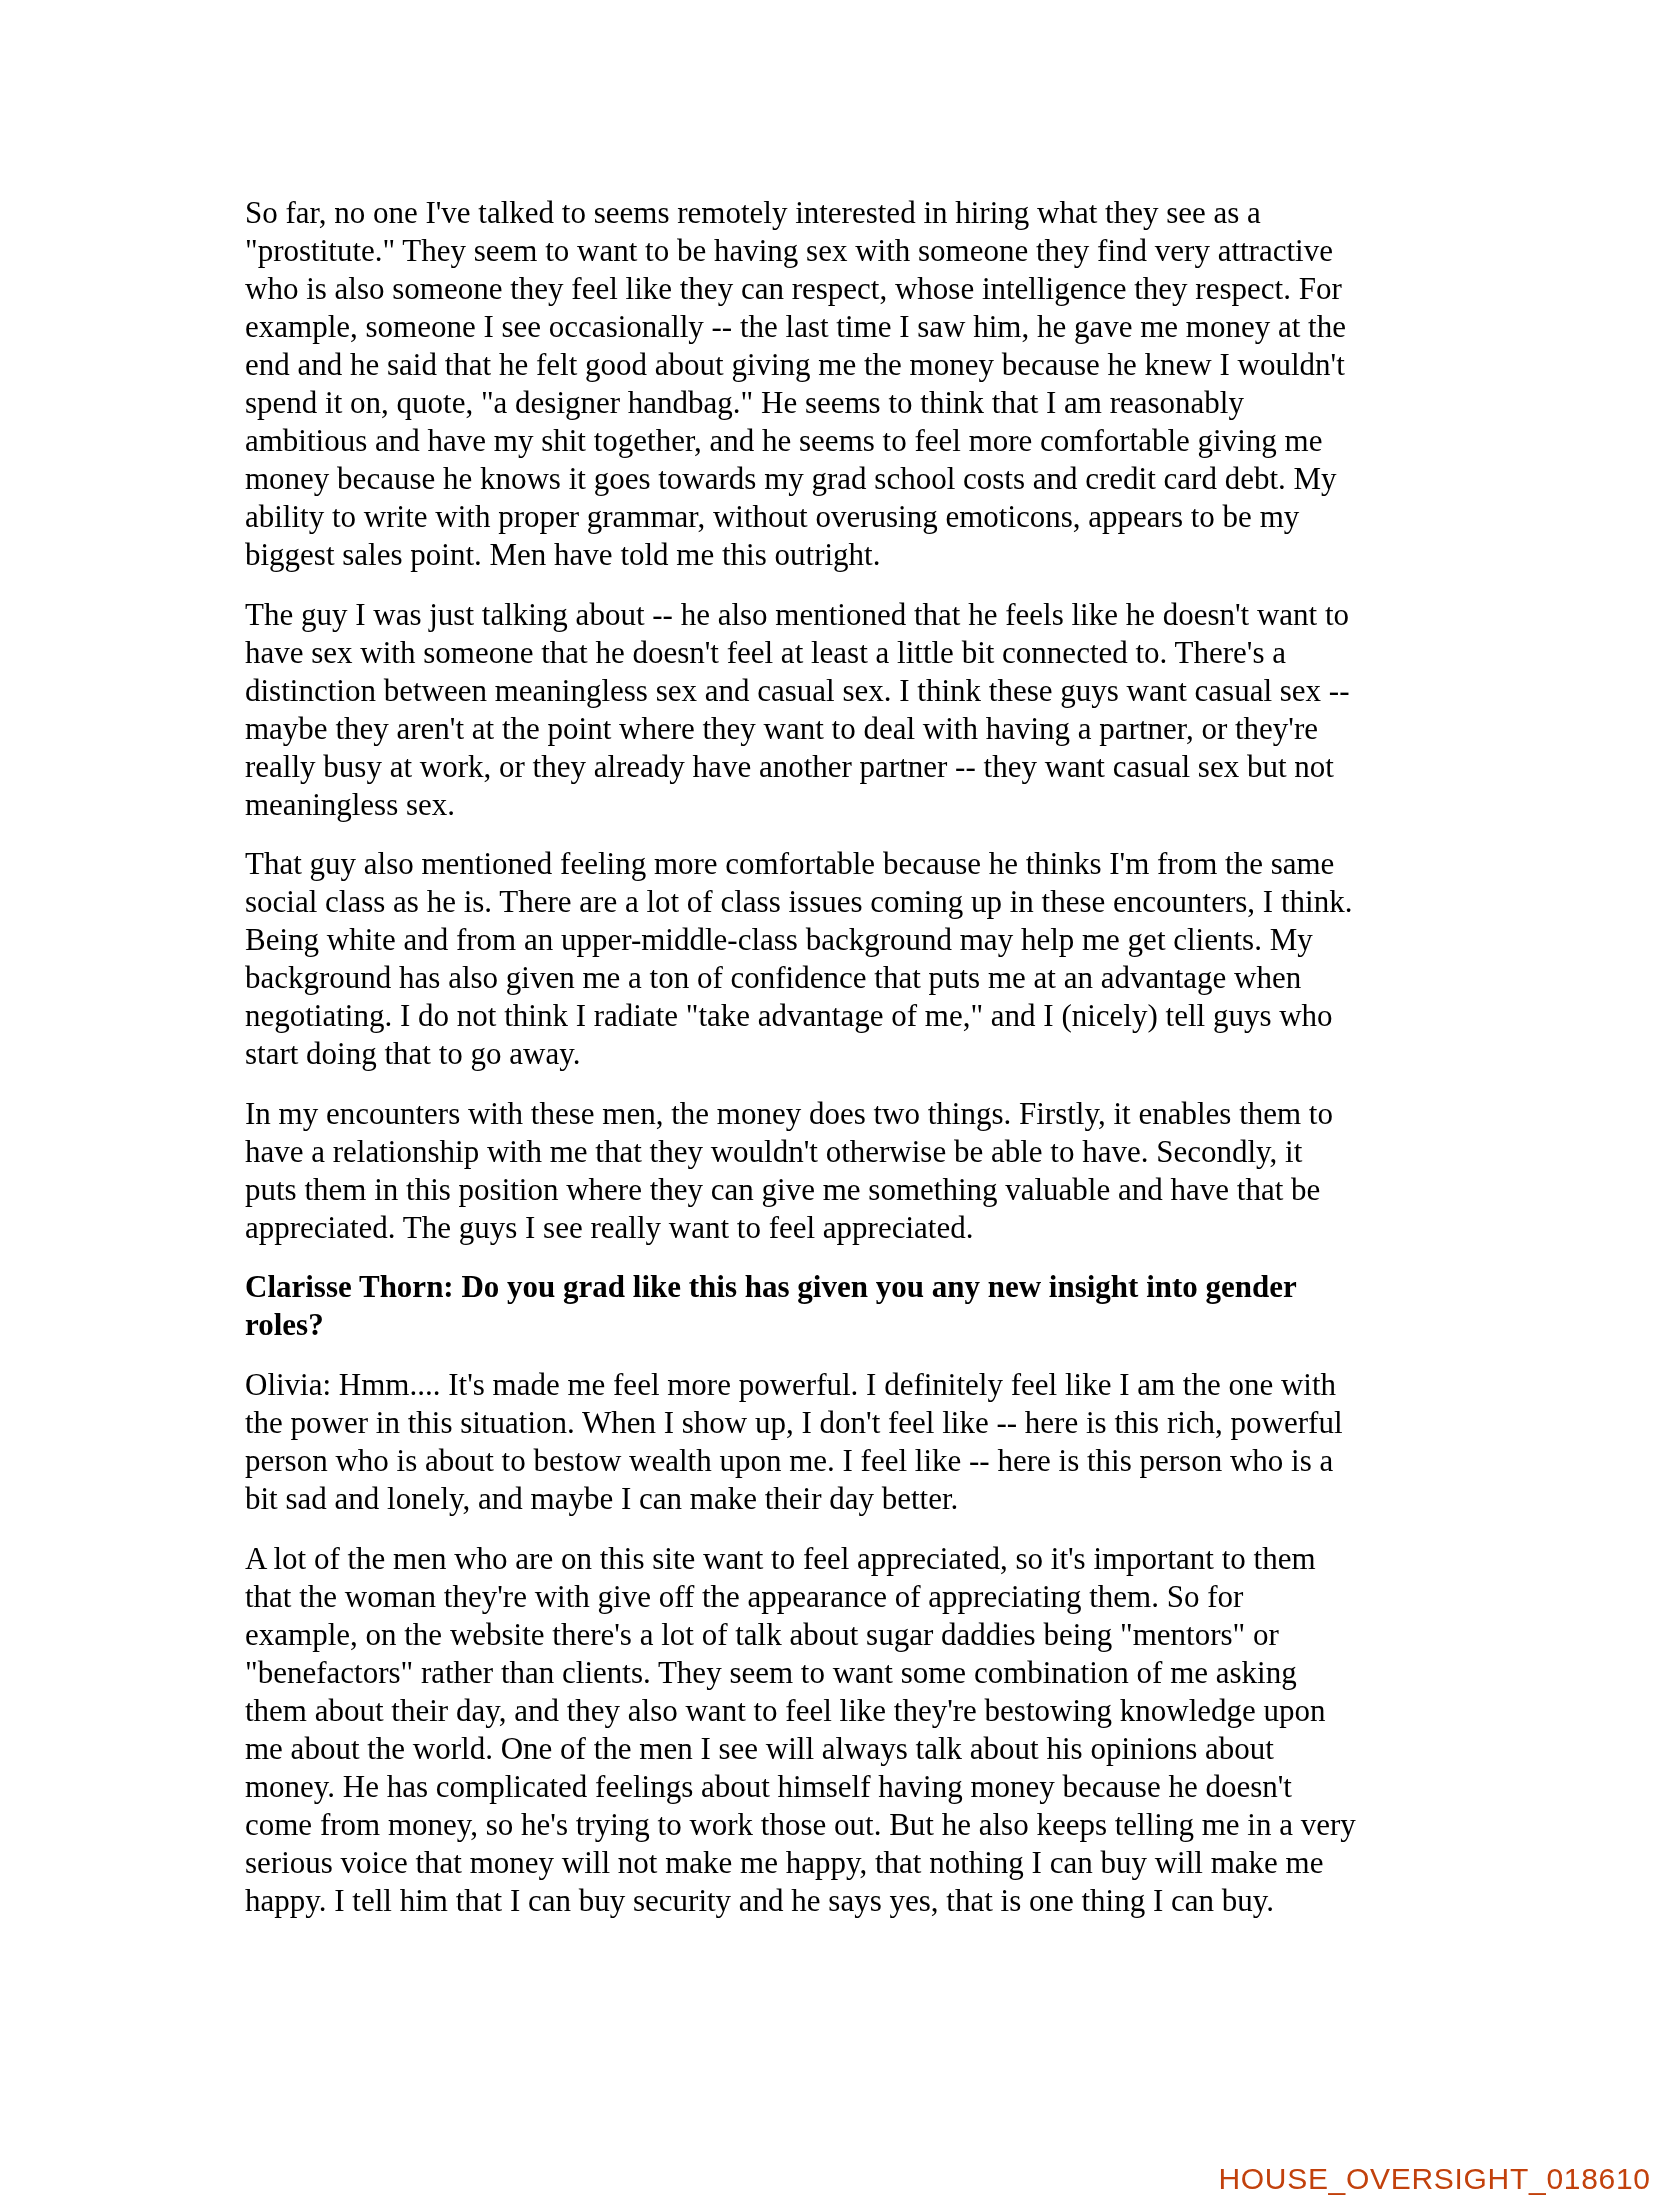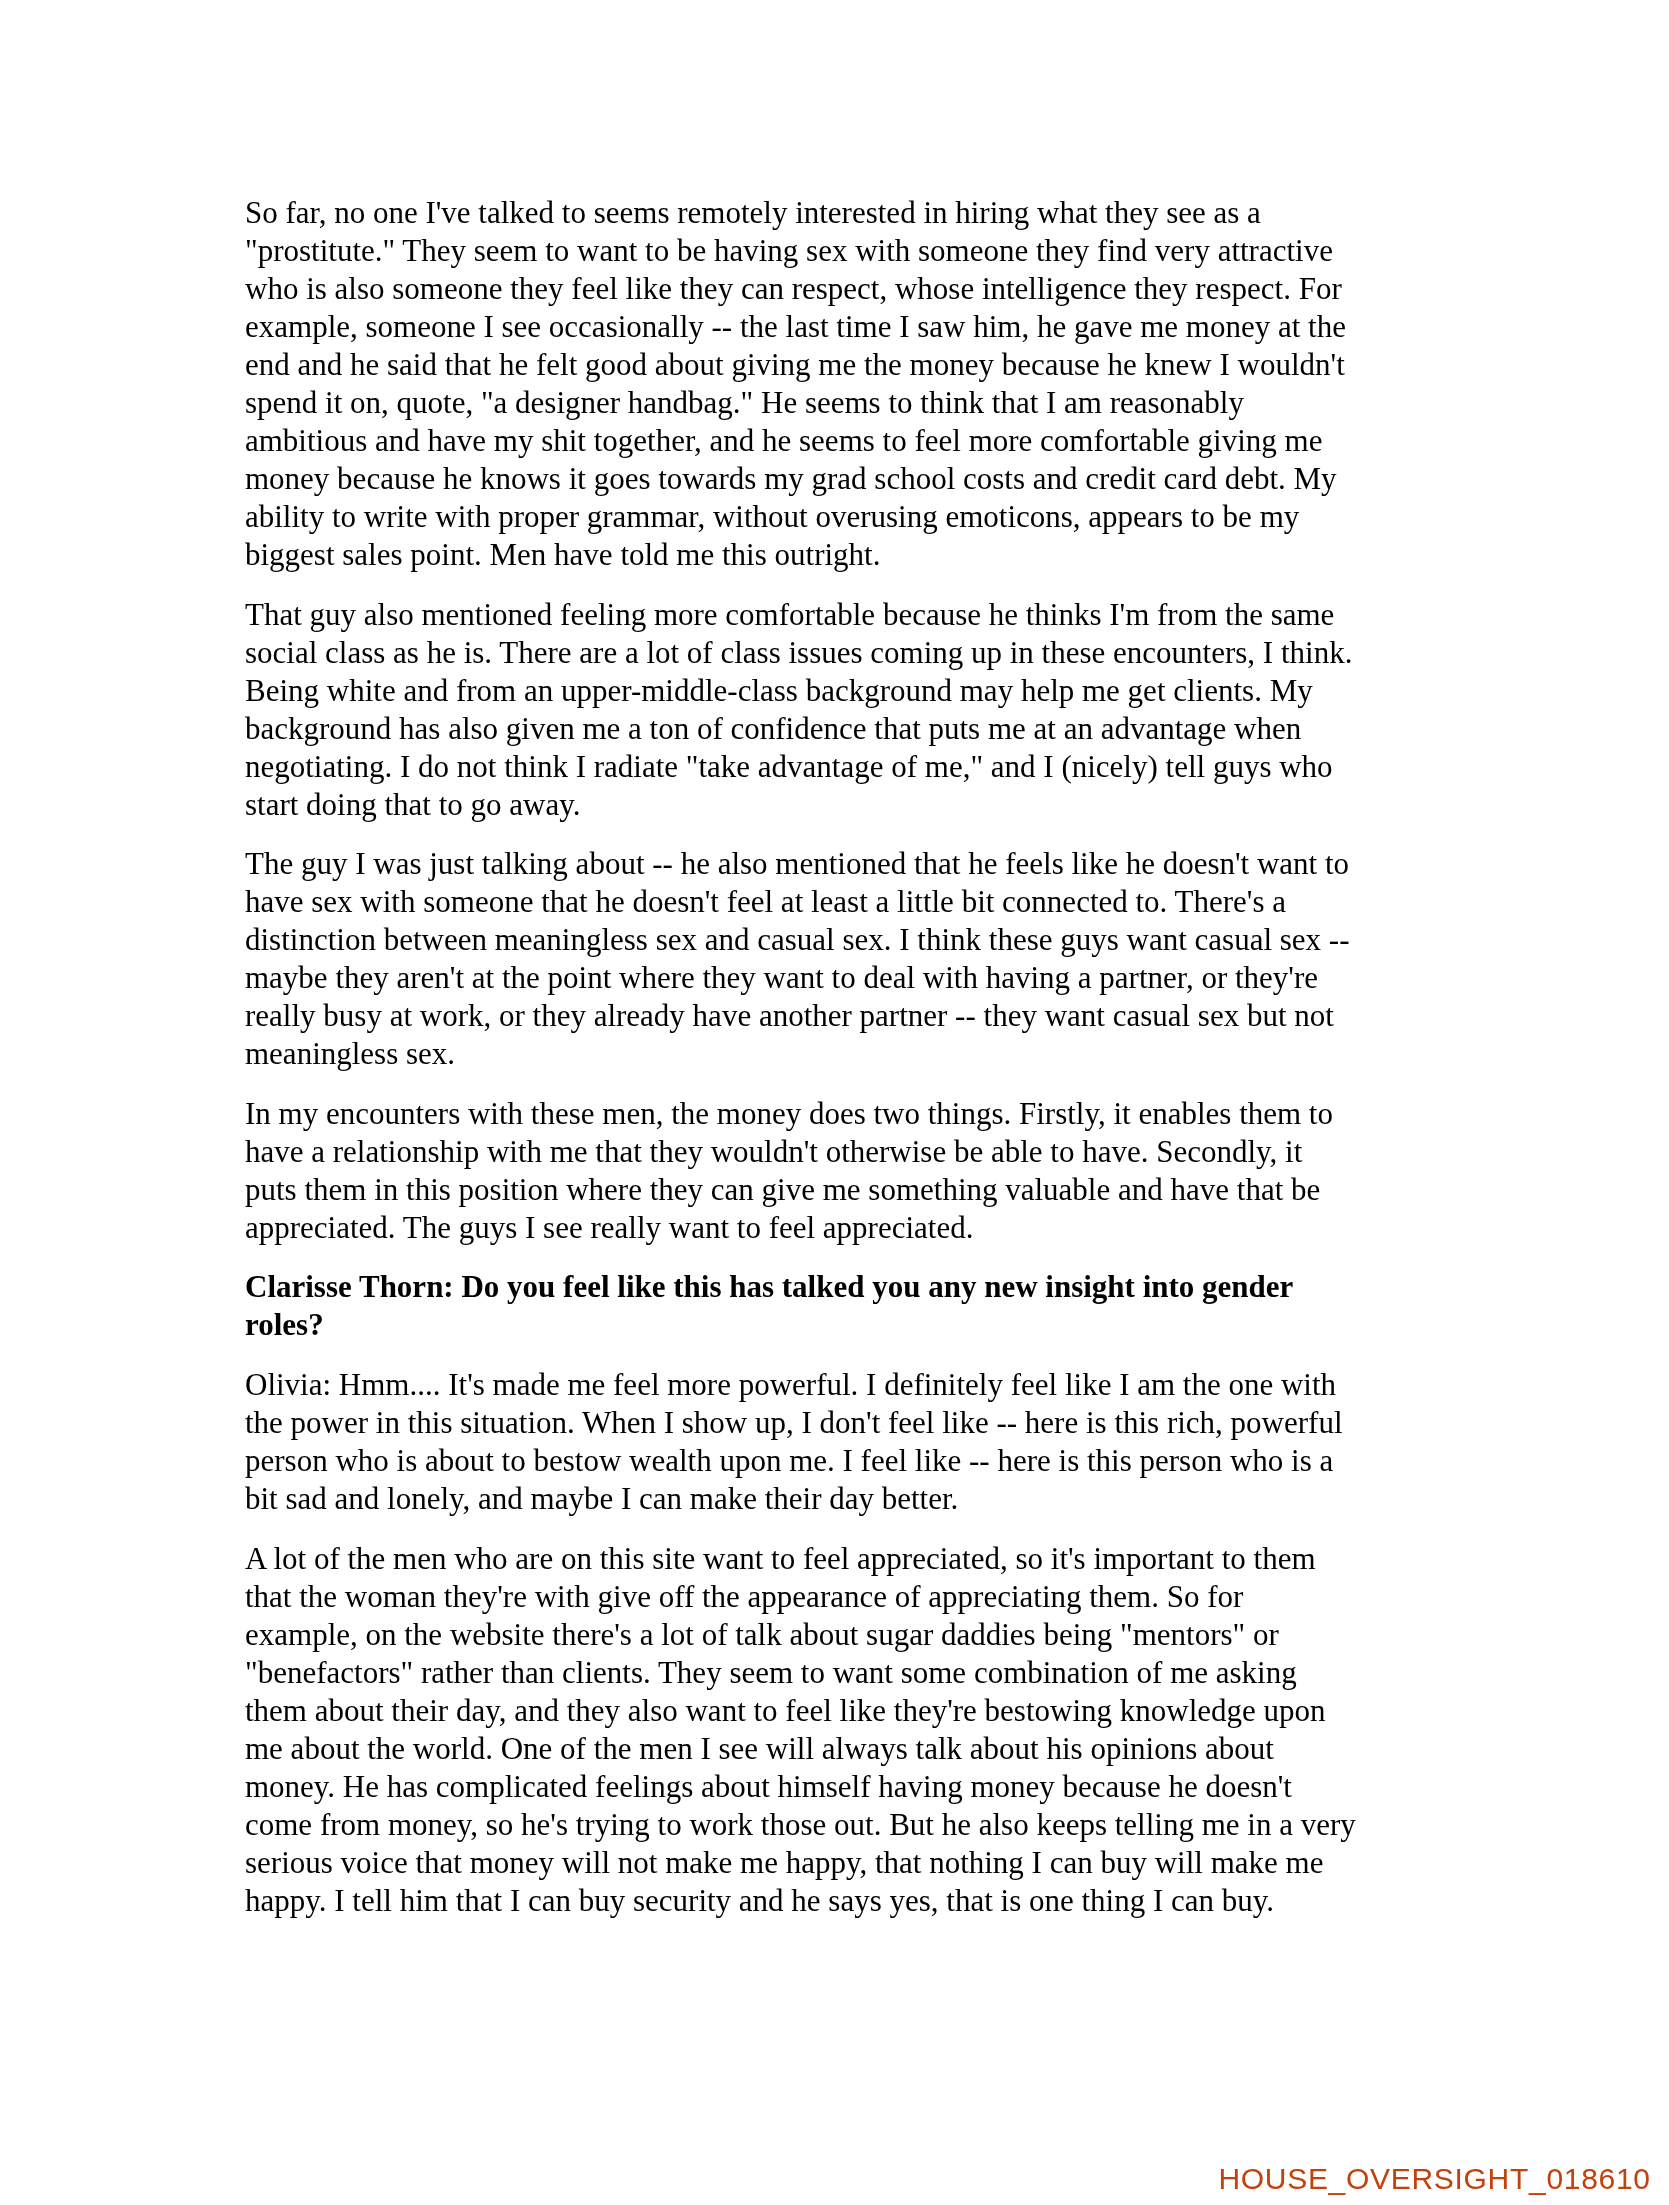--- a/index.html
+++ b/index.html
@@ -52,37 +52,37 @@
     <p class="para">So far, no one I've talked to seems remotely interested in hiring what they see as a
 "prostitute." They seem to want to be having sex with someone they find very attractive
 who is also someone they feel like they can respect, whose intelligence they respect. For
 example, someone I see occasionally -- the last time I saw him, he gave me money at the
 end and he said that he felt good about giving me the money because he knew I wouldn't
 spend it on, quote, "a designer handbag." He seems to think that I am reasonably
 ambitious and have my shit together, and he seems to feel more comfortable giving me
 money because he knows it goes towards my grad school costs and credit card debt. My
 ability to write with proper grammar, without overusing emoticons, appears to be my
 biggest sales point. Men have told me this outright.</p>
+    <p class="para">The guy I was just talking about -- he also mentioned that he feels like he doesn't want to
+have sex with someone that he doesn't feel at least a little bit connected to. There's a
+distinction between meaningless sex and casual sex. I think these guys want casual sex --
+maybe they aren't at the point where they want to deal with having a partner, or they're
+really busy at work, or they already have another partner -- they want casual sex but not
+meaningless sex.</p>
     <p class="para">That guy also mentioned feeling more comfortable because he thinks I'm from the same
 social class as he is. There are a lot of class issues coming up in these encounters, I think.
 Being white and from an upper-middle-class background may help me get clients. My
 background has also given me a ton of confidence that puts me at an advantage when
 negotiating. I do not think I radiate "take advantage of me," and I (nicely) tell guys who
 start doing that to go away.</p>
-    <p class="para">The guy I was just talking about -- he also mentioned that he feels like he doesn't want to
-have sex with someone that he doesn't feel at least a little bit connected to. There's a
-distinction between meaningless sex and casual sex. I think these guys want casual sex --
-maybe they aren't at the point where they want to deal with having a partner, or they're
-really busy at work, or they already have another partner -- they want casual sex but not
-meaningless sex.</p>
     <p class="para">In my encounters with these men, the money does two things. Firstly, it enables them to
 have a relationship with me that they wouldn't otherwise be able to have. Secondly, it
 puts them in this position where they can give me something valuable and have that be
 appreciated. The guys I see really want to feel appreciated.</p>
-    <p class="para bold">Clarisse Thorn: Do you feel like this has talked you any new insight into gender
+    <p class="para bold">Clarisse Thorn: Do you grad like this has given you any new insight into gender
 roles?</p>
     <p class="para">Olivia: Hmm.... It's made me feel more powerful. I definitely feel like I am the one with
 the power in this situation. When I show up, I don't feel like -- here is this rich, powerful
 person who is about to bestow wealth upon me. I feel like -- here is this person who is a
 bit sad and lonely, and maybe I can make their day better.</p>
     <p class="para">A lot of the men who are on this site want to feel appreciated, so it's important to them
 that the woman they're with give off the appearance of appreciating them. So for
 example, on the website there's a lot of talk about sugar daddies being "mentors" or
 "benefactors" rather than clients. They seem to want some combination of me asking
 them about their day, and they also want to feel like they're bestowing knowledge upon

